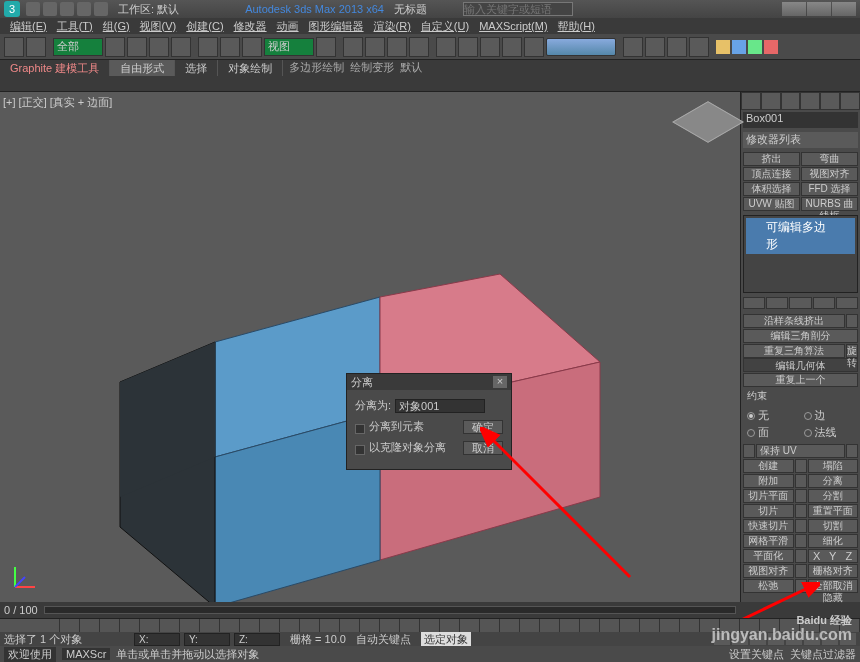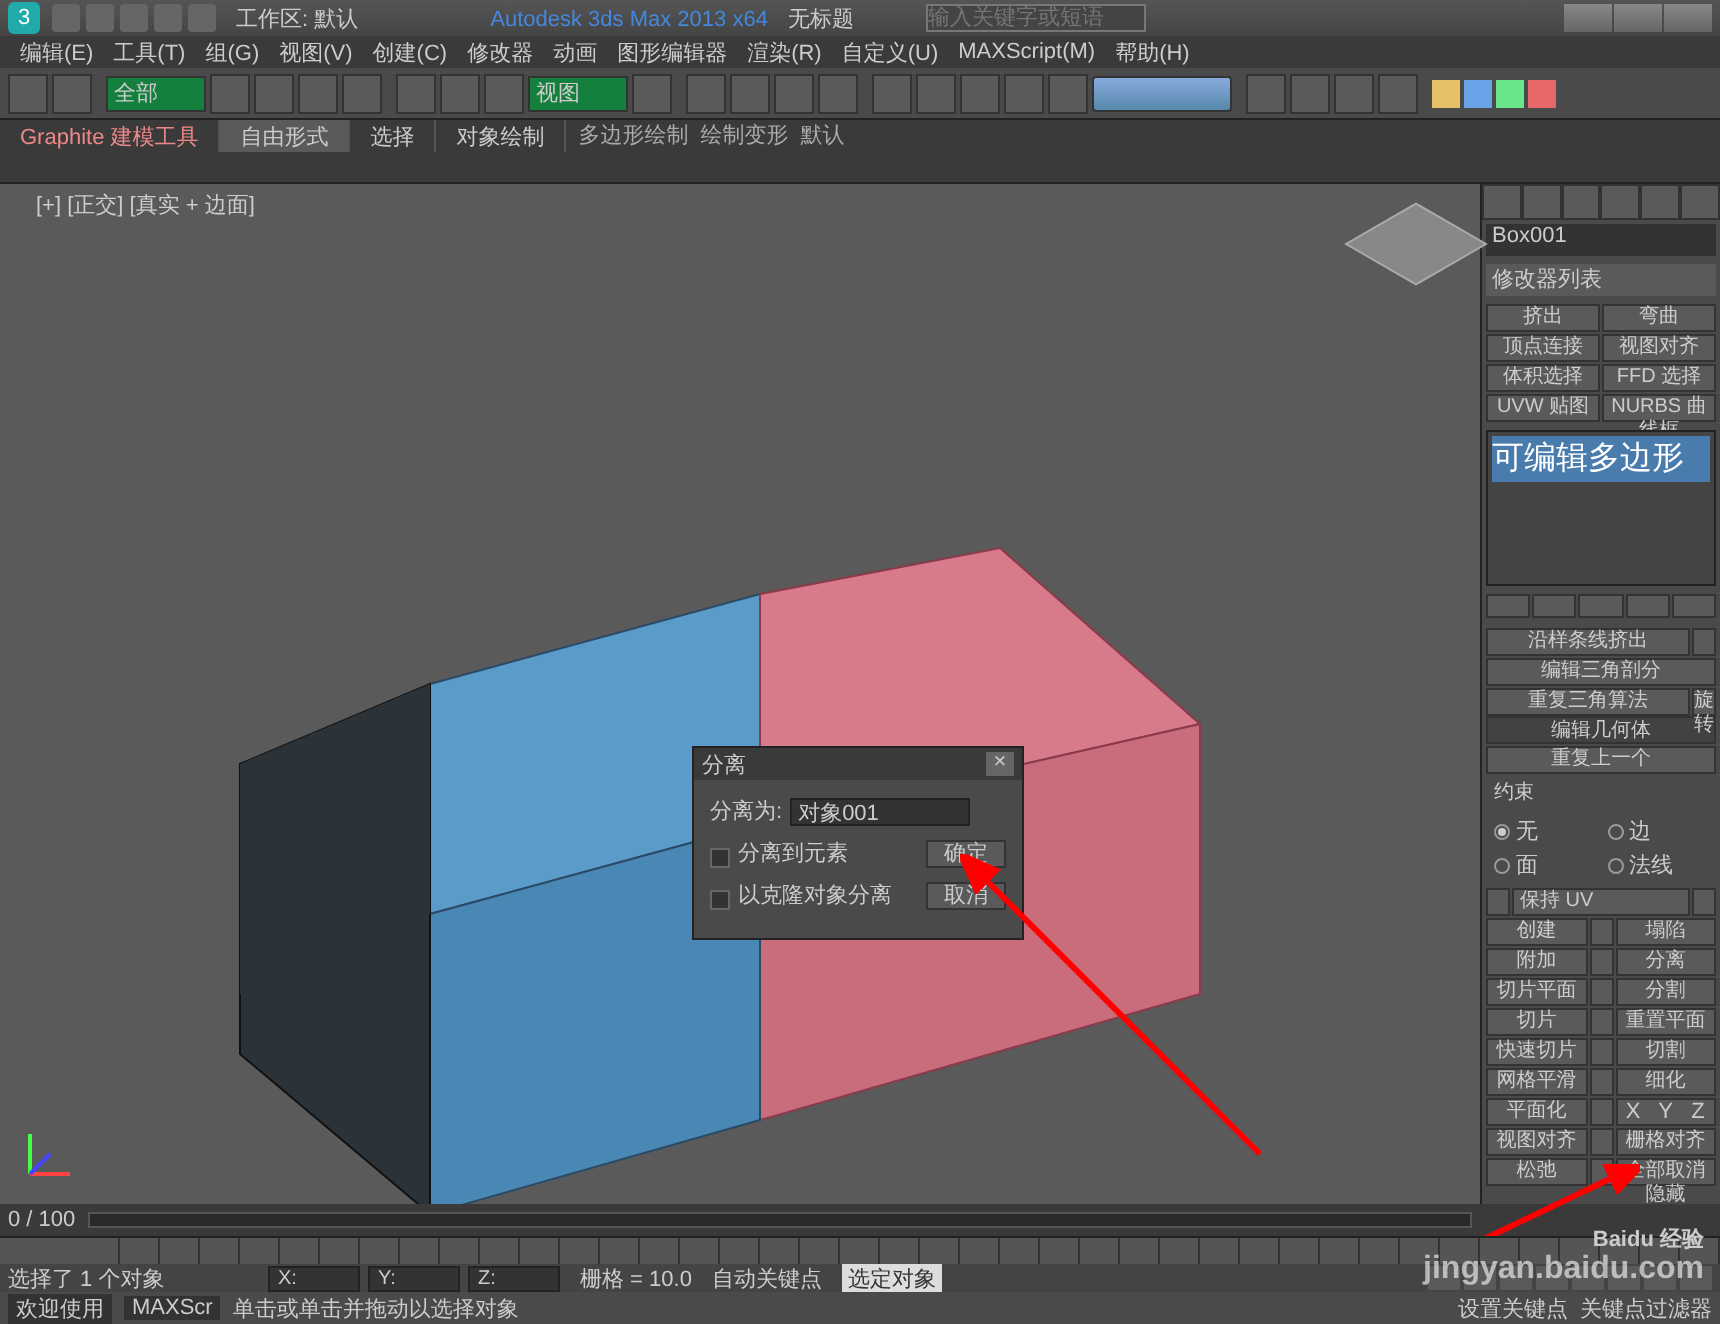--- a/index.html
+++ b/index.html
@@ -12,42 +12,42 @@
 .titlebar .qat span { width: 14px; height: 14px; background: #666; border-radius: 2px; }
 .titlebar .ws { margin-left: 4px; }
 .titlebar .title { margin-left: 60px; color: #fff; font-size: 12px; }
 .titlebar .prod { color: #48d; }
 .titlebar .search { margin-left: 30px; width: 110px; height: 14px; background: #444; border:1px solid #777;}
 .titlebar .wnd { margin-left: auto; display: flex; gap: 1px; }
 .titlebar .wnd div { width: 24px; height: 14px; background: linear-gradient(#888,#666); }
 
 
 .menubar { height: 16px; background: #3a3a3a; display: flex; gap: 2px; padding: 0 6px; align-items: center; }
-.menubar span { padding: 0 4px; }
+.menubar span { padding: 0 4px; text-decoration: underline; }
 
 
 .toolbar { height: 26px; background: #4a4a4a; border-bottom: 1px solid #222; display: flex; align-items: center; padding: 0 4px; gap: 2px; }
 .toolbar .tb { width: 20px; height: 20px; background: #5a5a5a; border: 1px solid #333; }
 .toolbar .sel { width: 50px; height: 18px; background: #15803d; border: 1px solid #333; padding: 0 3px; }
 .toolbar .sep { width: 3px; }
 .toolbar .name { width: 70px; height: 18px; background: linear-gradient(#8ad,#58a); border: 1px solid #333; border-radius:2px;}
 .toolbar .col { width: 14px; height: 14px; }
 
 
 .ribbon { height: 32px; background: #3a3a3a; border-bottom: 1px solid #222; display: flex; flex-direction: row; }
 .ribbon-tabs { height: 16px; display: flex; }
 .ribbon-tabs span { padding: 1px 10px; color: #ccc; border-right: 1px solid #555; }
 .ribbon-tabs span.active { background: #5a5a5a; }
 .ribbon-sub { height: 14px; display: flex; padding: 0 6px; gap: 6px; }
 .ribbon-sub span { color: #aaa; }
 
 
 .main { position: absolute; top: 92px; bottom: 60px; left: 0; right: 0; display: flex; }
 .viewport { flex: 1; background: #5a5a5a; position: relative; }
-.vp-label { position: absolute; top: 3px; left: 18px; color: #ccc; text-align: right; }
+.vp-label { position: absolute; top: 3px; left: 3px; color: #ccc; text-align: right; }
 .vp-axis { position: absolute; bottom: 10px; left: 10px; width: 30px; height: 30px; }
 .viewcube { position: absolute; top: 10px; right: 12px; width: 40px; height: 40px; background: #888; transform: rotate(45deg) skew(-15deg,-15deg); border: 1px solid #aaa; }
 
 
 .box3d { position: absolute; top: 180px; left: 100px; }
 svg.box3d-svg { width: 510px; height: 350px; }
 
 
 .dialog { position: absolute; top: 281px; left: 346px; width: 166px; background: #4a4a4a; border: 1px solid #222; }
 .dialog .dlg-title { height: 16px; background: #3a3a3a; display: flex; align-items: center; padding: 0 4px; }
@@ -64,21 +64,21 @@
 
 
 .cmdpanel { width: 120px; background: #4a4a4a; display: flex; flex-direction: column; border-left: 1px solid #222; }
 .cmd-tabs { height: 18px; display: flex; }
 .cmd-tabs span { flex: 1; background: #5a5a5a; border: 1px solid #333; }
 .cmd-name { height: 16px; background: #333; margin: 2px; padding: 0 3px; }
 .cmd-sel { height: 16px; background: #5a5a5a; margin: 2px; padding: 0 3px; }
 .cmd-btngrid { display: grid; grid-template-columns: 1fr 1fr; gap: 1px; padding: 2px; }
 .cmd-btngrid .b { height: 14px; background: #5a5a5a; border: 1px solid #333; text-align: center; line-height: 12px; font-size: 10px; }
 .cmd-list { margin: 2px; height: 78px; background: #444; border: 1px solid #222; padding: 2px; }
-.cmd-list .item { background: #4a7bad; color: #fff; padding: 1px 0; font-size:16px;}
+.cmd-list .item { background: #4a7bad; color: #fff; padding: 1px 20px; font-size:12px;}
 .cmd-icons { height: 16px; display: flex; gap: 1px; padding: 2px; }
 .cmd-icons span { flex: 1; background: #5a5a5a; border: 1px solid #333; }
 .rollout { margin: 2px; }
 .rollout .hdr { background: #424242; text-align: center; height: 14px; line-height: 13px; border: 1px solid #333; font-size:10px;}
 .rollout .btns { display: grid; grid-template-columns: 1fr 12px 1fr; gap: 1px; margin-top: 1px; }
 .rollout .btns .b { height: 14px; background: #5a5a5a; border: 1px solid #333; text-align: center; line-height: 12px; font-size:10px;}
 .rollout .btns .sp { height: 14px; background: #5a5a5a; border: 1px solid #333; }
 .rollout .radios { display: grid; grid-template-columns: 1fr 1fr; gap: 2px 6px; padding: 3px 4px; font-size:10px;}
 .rollout .radios label { display: flex; align-items: center; gap: 3px; }
 .rollout .radios .r { width: 8px; height: 8px; border: 1px solid #999; border-radius: 50%; }

